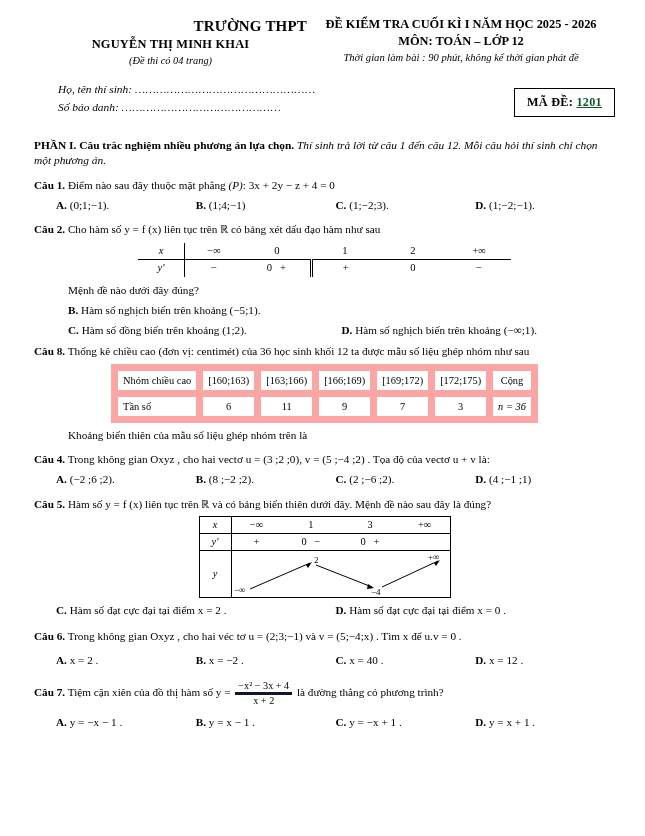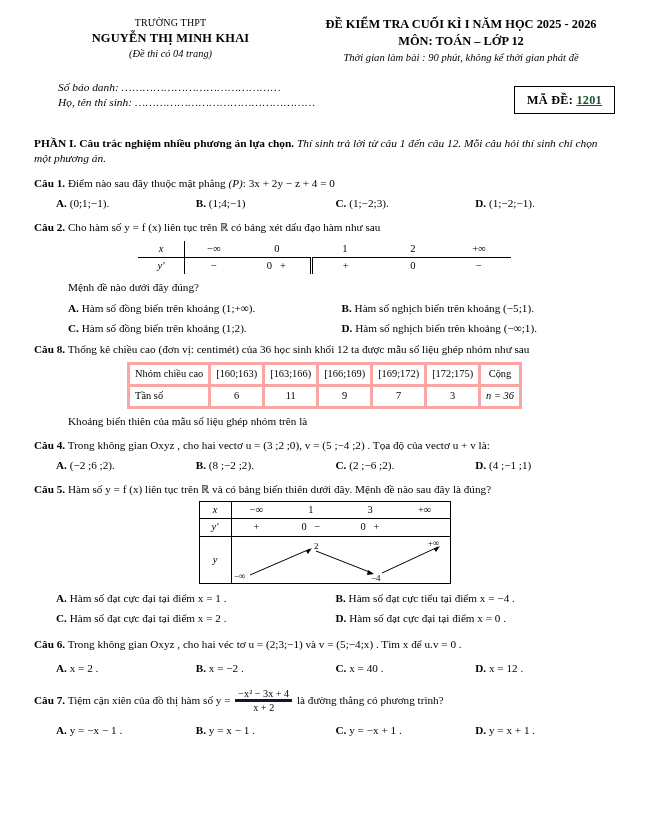--- a/index.html
+++ b/index.html
@@ -11,21 +11,21 @@
     font-size:11.2px;
     line-height:1.35;
   }
   .page{width:645px;min-height:836px;position:relative;padding:14px 30px 10px 34px;box-sizing:border-box;}
 
   
   .hdr{display:flex;align-items:flex-start;}
   .hdr-left{width:47%;text-align:center;padding-top:2px;}
   .hdr-right{width:53%;text-align:center;padding-top:2px;}
   .it{font-style:italic;}
-  .hdr-left .line1{font-weight:normal;font-size:10px;letter-spacing:.2px;}
+  .hdr-left .line1{font-weight:bold;font-size:15px;letter-spacing:.2px;text-align:right;}
   .hdr-left .line2{font-weight:bold;font-size:12.4px;letter-spacing:.2px;}
   .hdr-left .line3{font-style:italic;font-size:10.4px;margin-top:1px;}
   .hdr-right .line1{font-weight:bold;font-size:12.4px;}
   .hdr-right .line2{font-weight:bold;font-size:12.4px;}
   .hdr-right .line3{font-style:italic;font-size:10.6px;margin-top:2px;}
 
   .idblock{margin-top:14px;position:relative;height:46px;}
   .idline{font-style:italic;font-size:11.4px;margin-left:24px;}
   .dots{letter-spacing:.5px;}
   .code-box{
@@ -54,21 +54,21 @@
 
   
   table{border-collapse:collapse;}
   .bbt{margin:6px auto 0 auto;font-size:10.6px;}
   .bbt td{padding:1px 6px;text-align:center;}
   .bbt .rowlab{font-style:italic;text-align:center;width:34px;border-right:1px solid #000;}
   .bbt tr.top td{border-bottom:1px solid #000;}
   .dbl{border-left:3px double #000;}
 
   .stats{margin:5px auto 0 auto;font-size:10.4px;}
-  .stats td{border:3px solid #fca5a5;padding:2.5px 5px;text-align:center;}
+  .stats td{border:7px solid #fca5a5;padding:2.5px 5px;text-align:center;}
   .stats td.lft{text-align:left;padding-left:5px;}
 
   .bbt2{margin:4px auto 0 auto;font-size:10.4px;border:1px solid #000;}
   .bbt2 td{padding:1px 8px;text-align:center;border-bottom:1px solid #000;}
   .bbt2 td.rl{border-right:1px solid #000;font-style:italic;width:30px;}
   .bbt2 tr:last-child td{border-bottom:none;}
   .graphcell{height:46px;position:relative;padding:0 !important;}
   .graphcell svg{display:block;}
 </style>
 </head>
@@ -83,27 +83,27 @@
       <div class="line3">(Đề thi có 04 trang)</div>
     </div>
     <div class="hdr-right">
       <div class="line1">ĐỀ KIỂM TRA CUỐI KÌ I NĂM HỌC 2025 - 2026</div>
       <div class="line2">MÔN: TOÁN – LỚP 12</div>
       <div class="line3">Thời gian làm bài : 90 phút, không kể thời gian phát đề</div>
     </div>
   </div>
 
   <div class="idblock">
+    <div class="idline">
+      <span>Họ, tên thí sinh:</span>
+      <span class="dots">……………………………………………</span>
+    </div>
     <div class="idline" style="margin-top:3px;">
       <span>Số báo danh:</span>
       <span class="dots">………………………………………</span>
-    </div>
-    <div class="idline">
-      <span>Họ, tên thí sinh:</span>
-      <span class="dots">……………………………………………</span>
     </div>
     <div class="code-box">
       <span>MÃ ĐỀ:</span>
       <span class="num">1201</span>
     </div>
   </div>
 
   <div class="part">
     <span class="ttl">PHẦN I. Câu trắc nghiệm nhiều phương án lựa chọn.</span>
     <span class="it">Thí sinh trả lời từ câu 1 đến câu 12. Mỗi câu hỏi thí sinh chỉ chọn một phương án.</span>
@@ -141,21 +141,20 @@
         <td><span>0</span>&nbsp;&nbsp;&nbsp;<span>+</span></td>
         <td class="dbl">+</td>
         <td>0</td>
         <td>−</td>
       </tr>
     </tbody>
       </table>
 
     <div class="indent2" style="margin-top:6px;">Mệnh đề nào dưới đây đúng?</div>
     <div class="ans-row a2 indent2">
-      <div><span class="opt">A.</span> <span>Hàm số đồng biến trên khoảng (1;+∞).</span></div>
       <div><span class="opt">B.</span> <span>Hàm số nghịch biến trên khoảng (−5;1).</span></div>
     </div>
     <div class="ans-row a2 indent2">
       <div><span class="opt">C.</span> <span>Hàm số đồng biến trên khoảng (1;2).</span></div>
       <div><span class="opt">D.</span> <span>Hàm số nghịch biến trên khoảng (−∞;1).</span></div>
     </div>
   </div>
 
   <div class="q" style="margin-top:6px;">
     <span class="lbl">Câu 8.</span>
@@ -231,24 +230,20 @@
             <text x="82" y="12" font-family="Liberation Serif, serif" font-size="9">2</text>
             <text x="2" y="42" font-family="Liberation Serif, serif" font-size="9">−∞</text>
             <text x="139" y="44" font-family="Liberation Serif, serif" font-size="9">−4</text>
             <text x="196" y="9" font-family="Liberation Serif, serif" font-size="9">+∞</text>
           </svg>
         </td>
       </tr>
     </tbody>
       </table>
 
-    <div class="ans-row a2 indent" style="margin-top:7px;">
-      <div><span class="opt">A.</span> <span>Hàm số đạt cực đại tại điểm  x = 1 .</span></div>
-      <div><span class="opt">B.</span> <span>Hàm số đạt cực tiểu tại điểm  x = −4 .</span></div>
-    </div>
     <div class="ans-row a2 indent">
       <div><span class="opt">C.</span> <span>Hàm số đạt cực đại tại điểm  x = 2 .</span></div>
       <div><span class="opt">D.</span> <span>Hàm số đạt cực đại tại điểm  x = 0 .</span></div>
     </div>
   </div>
 
   <div class="q" style="margin-top:11px;">
     <span class="lbl">Câu 6.</span>
     <span>Trong không gian  Oxyz , cho hai véc tơ  u = (2;3;−1)  và  v = (5;−4;x) . Tìm  x  để  u.v = 0 .</span>
     <div class="ans-row a4 indent" style="margin-top:9px;">

